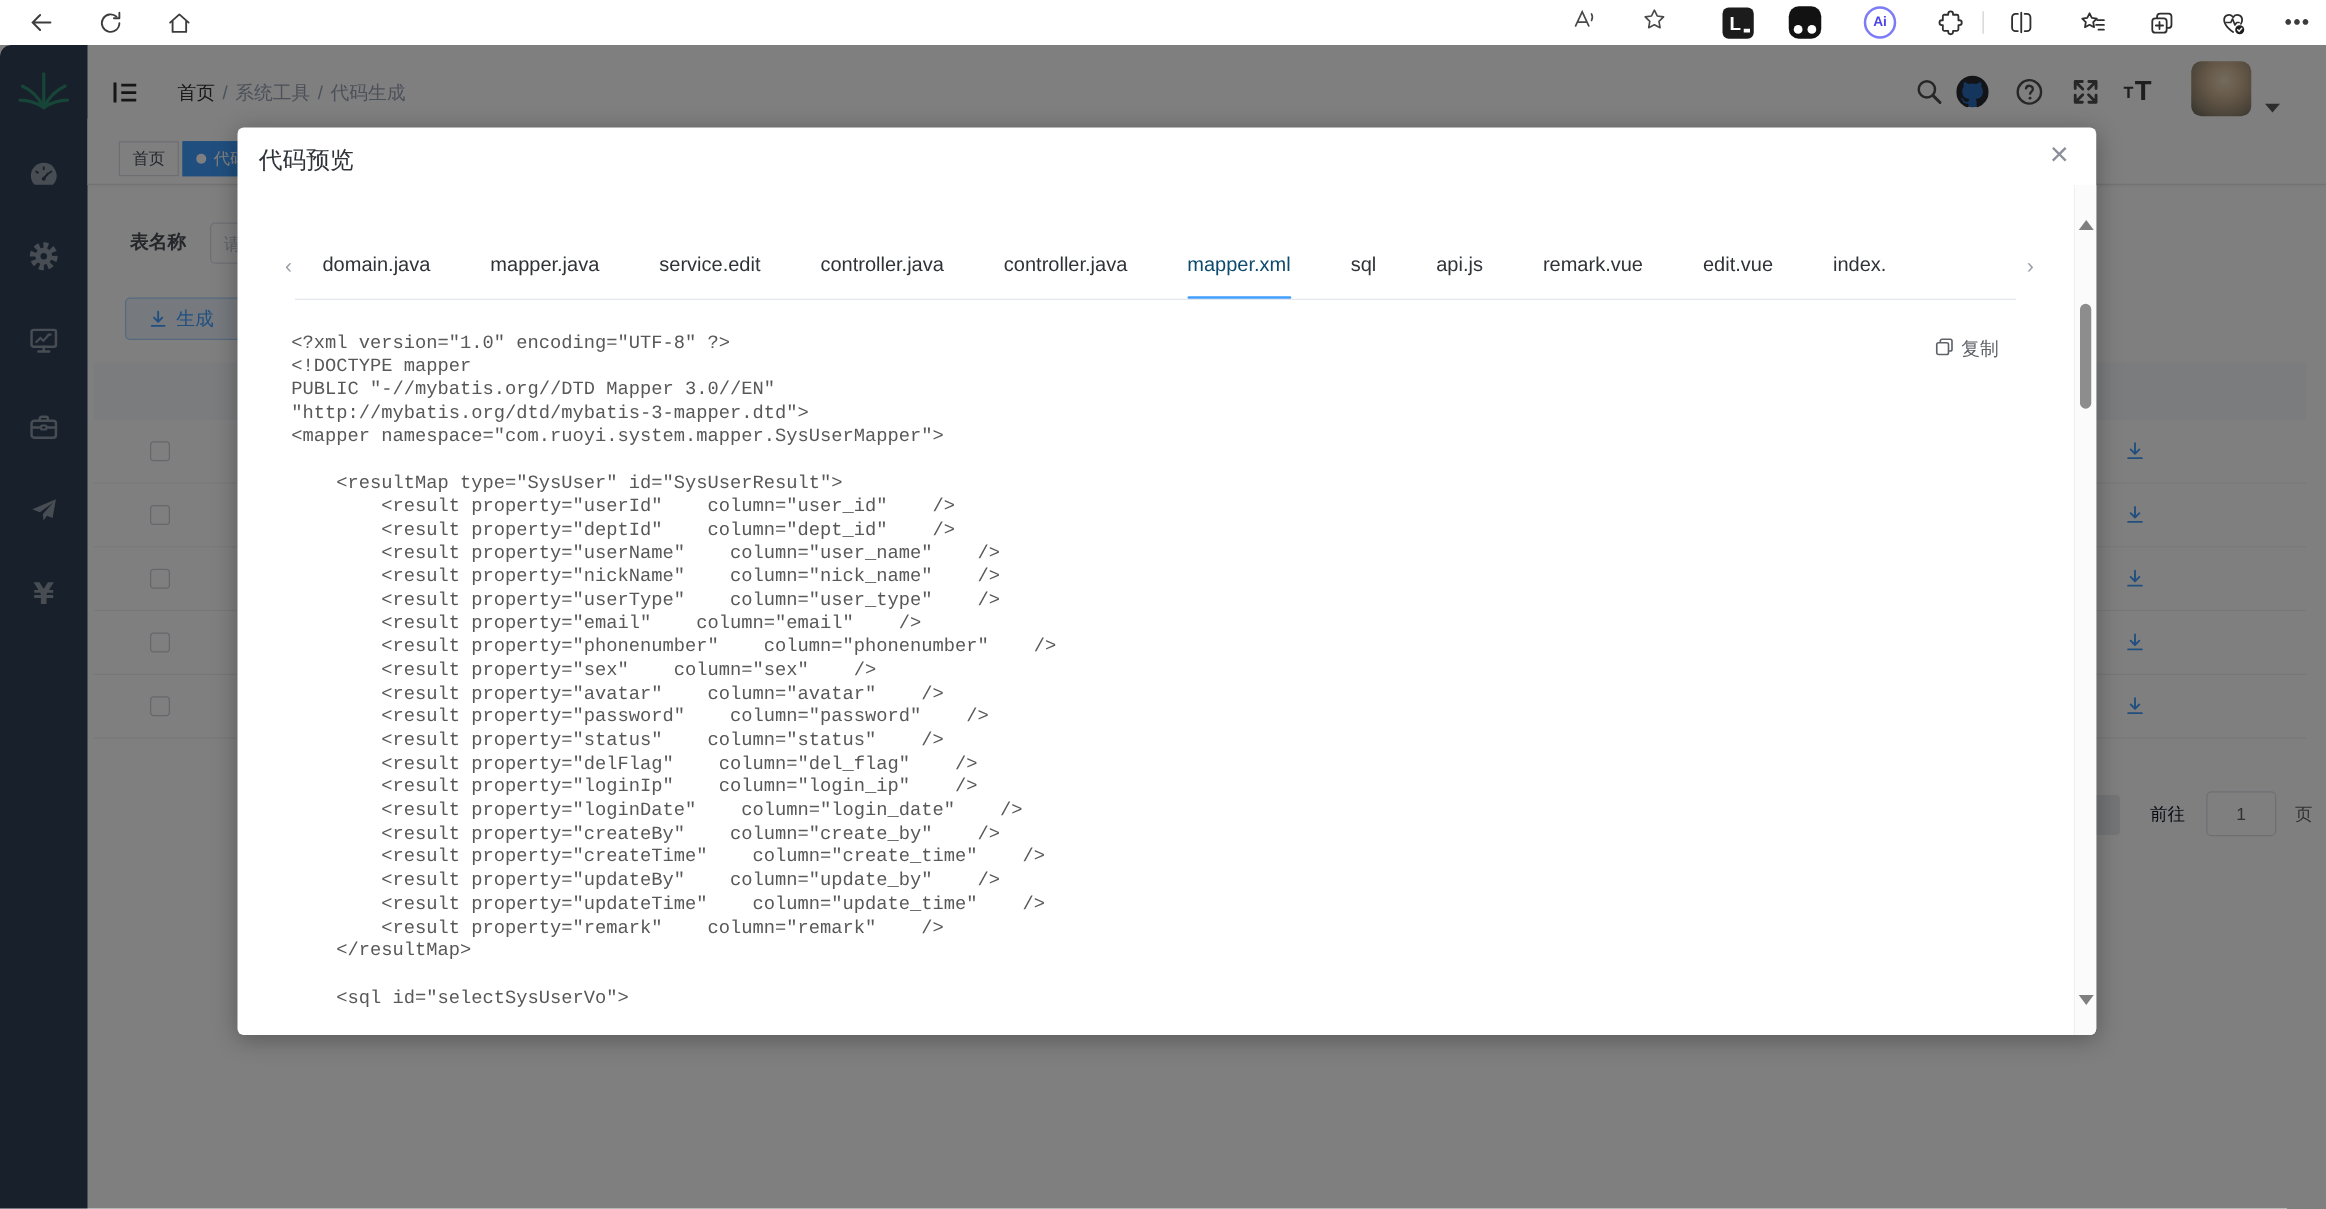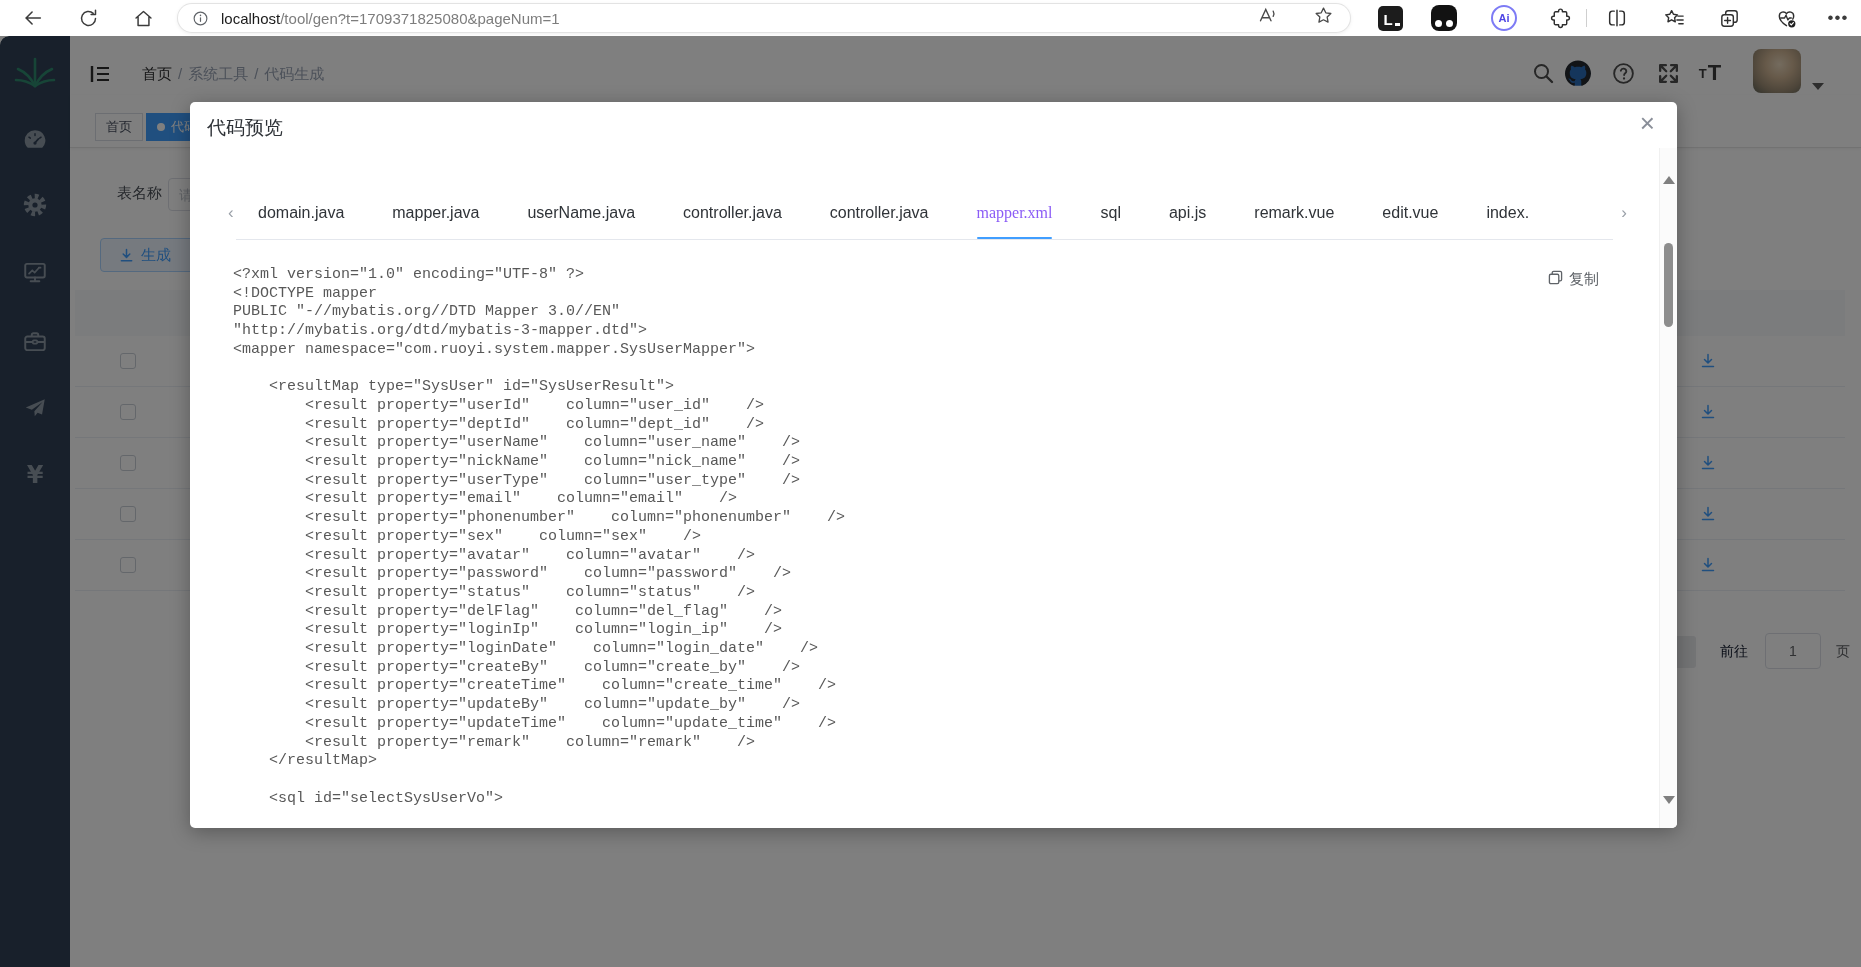--- a/index.html
+++ b/index.html
@@ -45,21 +45,21 @@
   .avatar{position:absolute;left:1753px;top:13px;width:48px;height:44px;border-radius:8px;
           background:radial-gradient(circle at 55% 35%,#e8d7bd 0%,#cdb393 35%,#9b8b74 70%,#5f6358 100%);}
   .caret{position:absolute;left:1812px;top:47px;width:0;height:0;border-left:6px solid transparent;border-right:6px solid transparent;border-top:7px solid #5a5a5a;}
 
   .tags-bar{position:absolute;left:70px;right:0;top:59px;height:52px;background:#fff;border-bottom:1px solid #e4e4e4;box-shadow:0 1px 3px rgba(0,0,0,.06);}
   .tag{position:absolute;top:18px;height:28px;display:flex;align-items:center;padding:0 10px;box-sizing:border-box;
        font-size:13px;border:1px solid #d8dce5;background:#fff;color:#495060;white-space:nowrap;}
   .tag.active{background:#409eff;border-color:#409eff;color:#fff;}
   .tag .dot{width:8px;height:8px;border-radius:50%;background:#fff;margin-right:6px;}
 
-  .query-label{position:absolute;left:117px;top:148px;font-size:15px;font-weight:400;color:#4a4f57;}
+  .query-label{position:absolute;left:104px;top:148px;font-size:15px;font-weight:700;color:#4a4f57;}
   .query-input{position:absolute;left:168px;top:142px;width:240px;height:33px;box-sizing:border-box;border:1px solid #dcdfe6;border-radius:4px;
                padding:0 10px;font-size:14px;color:#606266;outline:none;font-family:"Liberation Sans",sans-serif;}
   .query-input::placeholder{color:#bfc4cc;}
 
   .gen-btn{position:absolute;left:100px;top:202px;width:132px;height:34px;box-sizing:border-box;border:1px solid #a9d3ff;border-radius:4px;
            background:#ecf5ff;color:#409eff;font-size:15px;display:flex;align-items:center;justify-content:flex-start;padding-left:18px;gap:7px;}
 
   .tbl-header{position:absolute;left:75px;right:16px;top:254px;height:46px;background:#f7f8fa;border-bottom:1px solid #ebeef5;}
   .tbl-header .seq{position:absolute;left:172px;top:14px;font-size:14px;font-weight:600;color:#5a6272;}
   .cb{display:block;width:16px;height:16px;border:1px solid #c9ced6;border-radius:3px;background:#fff;box-sizing:border-box;}
@@ -81,21 +81,21 @@
          box-shadow:0 4px 20px rgba(0,0,0,.3);}
   .modal-title{position:absolute;left:17px;top:13px;font-size:19px;color:#2f3338;font-family:Liberation Mono, monospace;}
   .modal-close{position:absolute;right:22px;top:8px;font-size:26px;font-weight:200;color:#8a8f99;line-height:1;cursor:pointer;}
 
   .tabs-wrap{position:absolute;left:46px;right:64px;top:85px;height:52px;border-bottom:1px solid #e4e7ed;}
   .tab-arrow{position:absolute;top:14px;font-size:17px;color:#9aa0a8;line-height:24px;}
   .tab-arrow.prev{left:-8px;}
   .tab-arrow.next{right:-14px;}
   .tabs{position:absolute;left:22px;top:0;height:52px;display:flex;gap:48px;align-items:flex-start;}
   .tab{position:relative;font-size:16px;color:#2f3338;height:52px;display:flex;align-items:center;white-space:nowrap;cursor:pointer;}
-  .tab.active{color:#8b5cf6;font-family:Liberation Serif, serif;}
+  .tab.active{color:#0c4a6e;}
   .tab.active::after{content:"";position:absolute;left:0;right:0;bottom:0;height:2px;background:#409eff;border-radius:1px;}
 
   .copy-btn{position:absolute;left:1358px;top:168px;display:flex;align-items:flex-start;gap:6px;font-size:15px;color:#5f6368;cursor:pointer;}
 
   .code{position:absolute;left:43px;top:164px;margin:0;font-family:"Liberation Mono","DejaVu Sans Mono",monospace;
         font-size:15px;line-height:18.7px;color:#585858;white-space:pre;}
 
   .mscroll{position:absolute;right:0;top:46px;bottom:0;width:17px;background:#fbfbfb;border-left:1px solid #f0f0f0;border-bottom-right-radius:5px;}
   .mscroll .up{position:absolute;left:3px;top:28px;width:0;height:0;border-left:6px solid transparent;border-right:6px solid transparent;border-bottom:8px solid #7f7f7f;}
   .mscroll .down{position:absolute;left:3px;bottom:24px;width:0;height:0;border-left:6px solid transparent;border-right:6px solid transparent;border-top:8px solid #7f7f7f;}
@@ -115,30 +115,20 @@
         <path d="M20 12a8 8 0 1 1-2.6-5.9" stroke="currentColor" stroke-width="1.7" fill="none" stroke-linecap="round"></path>
         <path d="M20 2.5v5h-5" stroke="currentColor" stroke-width="1.7" fill="none" stroke-linecap="round" stroke-linejoin="round"></path>
       </svg>
   </div>
   <div class="b-btn" style="left:130px">
     <svg width="21" height="21" viewBox="0 0 24 24">
         <path d="M3.5 11.5 12 4l8.5 7.5M5.8 9.8V20h12.4V9.8" stroke="currentColor" stroke-width="1.7" fill="none" stroke-linecap="round" stroke-linejoin="round"></path>
       </svg>
   </div>
 
-  <div class="url-pill">
-    <span class="site-info">
-      <svg width="17" height="17" viewBox="0 0 24 24">
-          <circle cx="12" cy="12" r="9" stroke="#5f6368" stroke-width="1.6" fill="none"></circle>
-          <path d="M12 11v5" stroke="#5f6368" stroke-width="1.7" stroke-linecap="round"></path>
-          <circle cx="12" cy="7.6" r="1.1" fill="#5f6368"></circle>
-        </svg>
-    </span>
-    <span class="url-text"><span class="host">localhost</span><span class="path">/tool/gen?t=1709371825080&amp;pageNum=1</span></span>
-  </div>
   <div class="pill-icon" style="left:1256px">
     <svg width="21" height="21" viewBox="0 0 24 24">
         <path d="M4 18 10 5l6 13M6 14.5h8" stroke="#4a4a4a" stroke-width="1.6" fill="none" stroke-linecap="round"></path>
         <path d="M18.5 7a6 6 0 0 1 0 6" stroke="#4a4a4a" stroke-width="1.5" fill="none" stroke-linecap="round"></path>
       </svg>
   </div>
   <div class="pill-icon" style="left:1312px">
     <svg width="21" height="21" viewBox="0 0 24 24">
         <path d="M12 3.6l2.6 5.3 5.8.8-4.2 4.1 1 5.8-5.2-2.7-5.2 2.7 1-5.8-4.2-4.1 5.8-.8z" stroke="#4a4a4a" stroke-width="1.5" fill="none" stroke-linejoin="round"></path>
       </svg>
@@ -375,21 +365,21 @@
 
 <div class="modal">
   <div class="modal-title">代码预览</div>
   <div class="modal-close">×</div>
 
   <div class="tabs-wrap">
     <span class="tab-arrow prev">‹</span>
     <div class="tabs">
         <div class="tab">domain.java</div>
         <div class="tab">mapper.java</div>
-        <div class="tab">userName.java</div>
+        <div class="tab">service.edit</div>
         <div class="tab">controller.java</div>
         <div class="tab">controller.java</div>
         <div class="tab active">mapper.xml</div>
         <div class="tab">sql</div>
         <div class="tab">api.js</div>
         <div class="tab">remark.vue</div>
         <div class="tab">edit.vue</div>
         <div class="tab">index.</div>
       </div>
     <span class="tab-arrow next">›</span>

